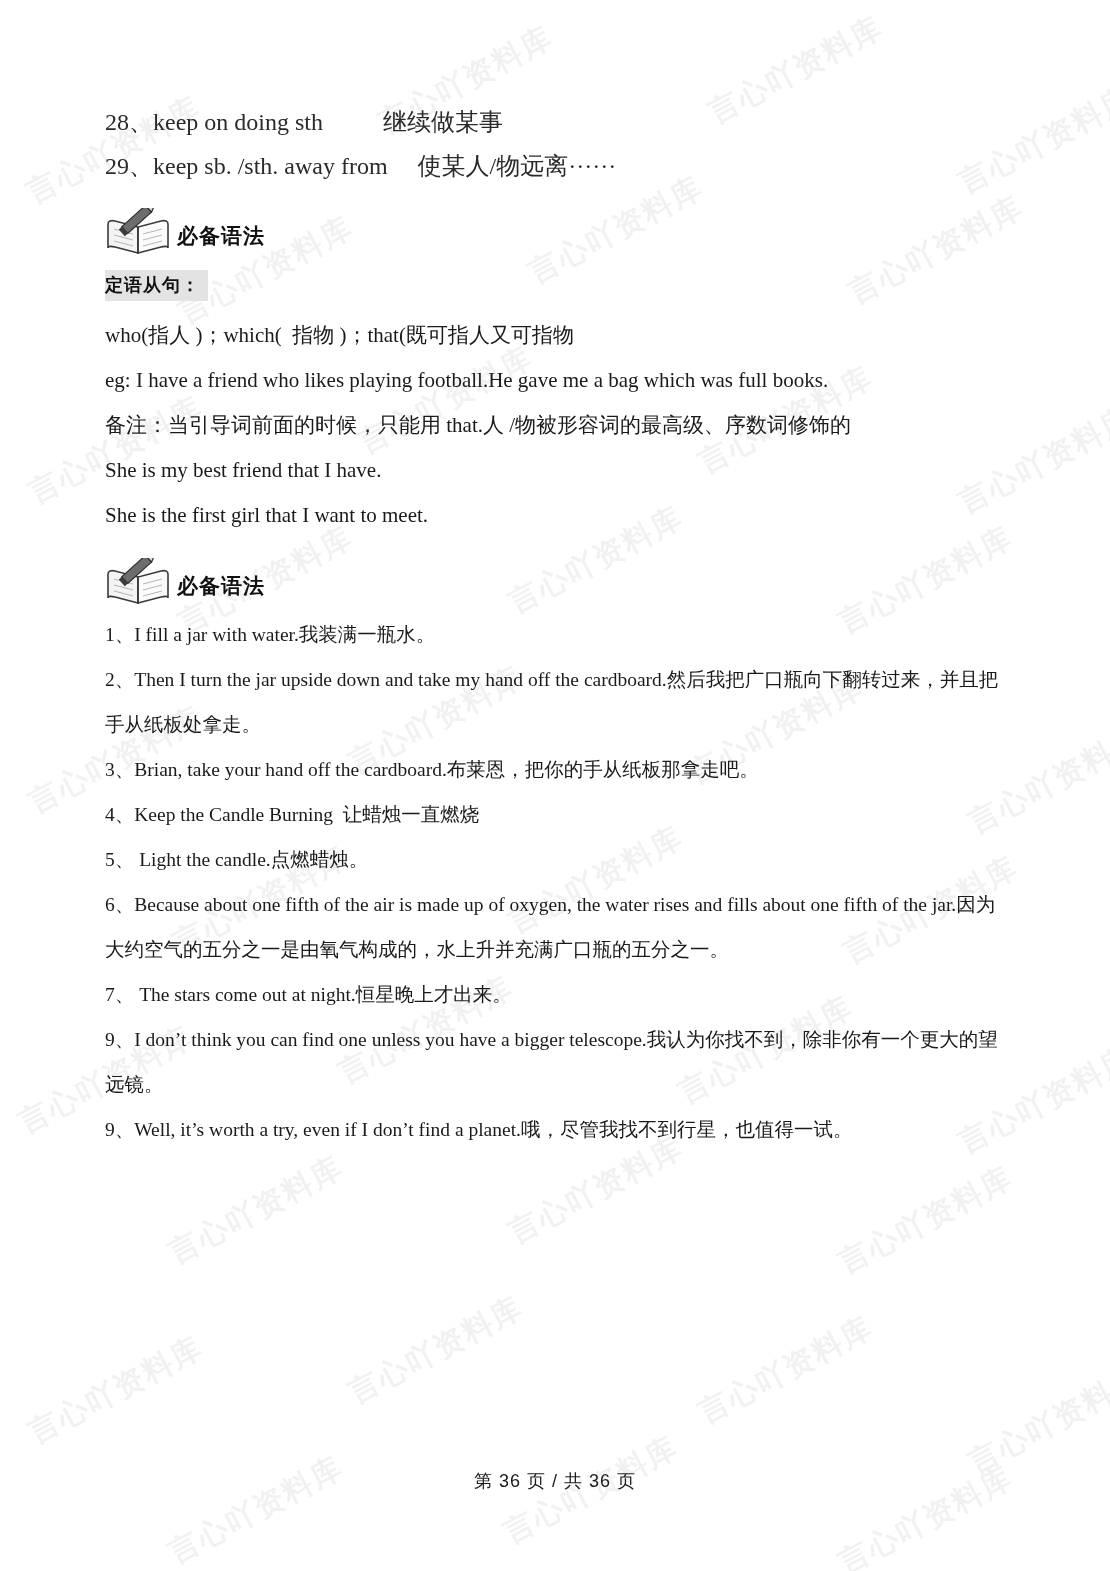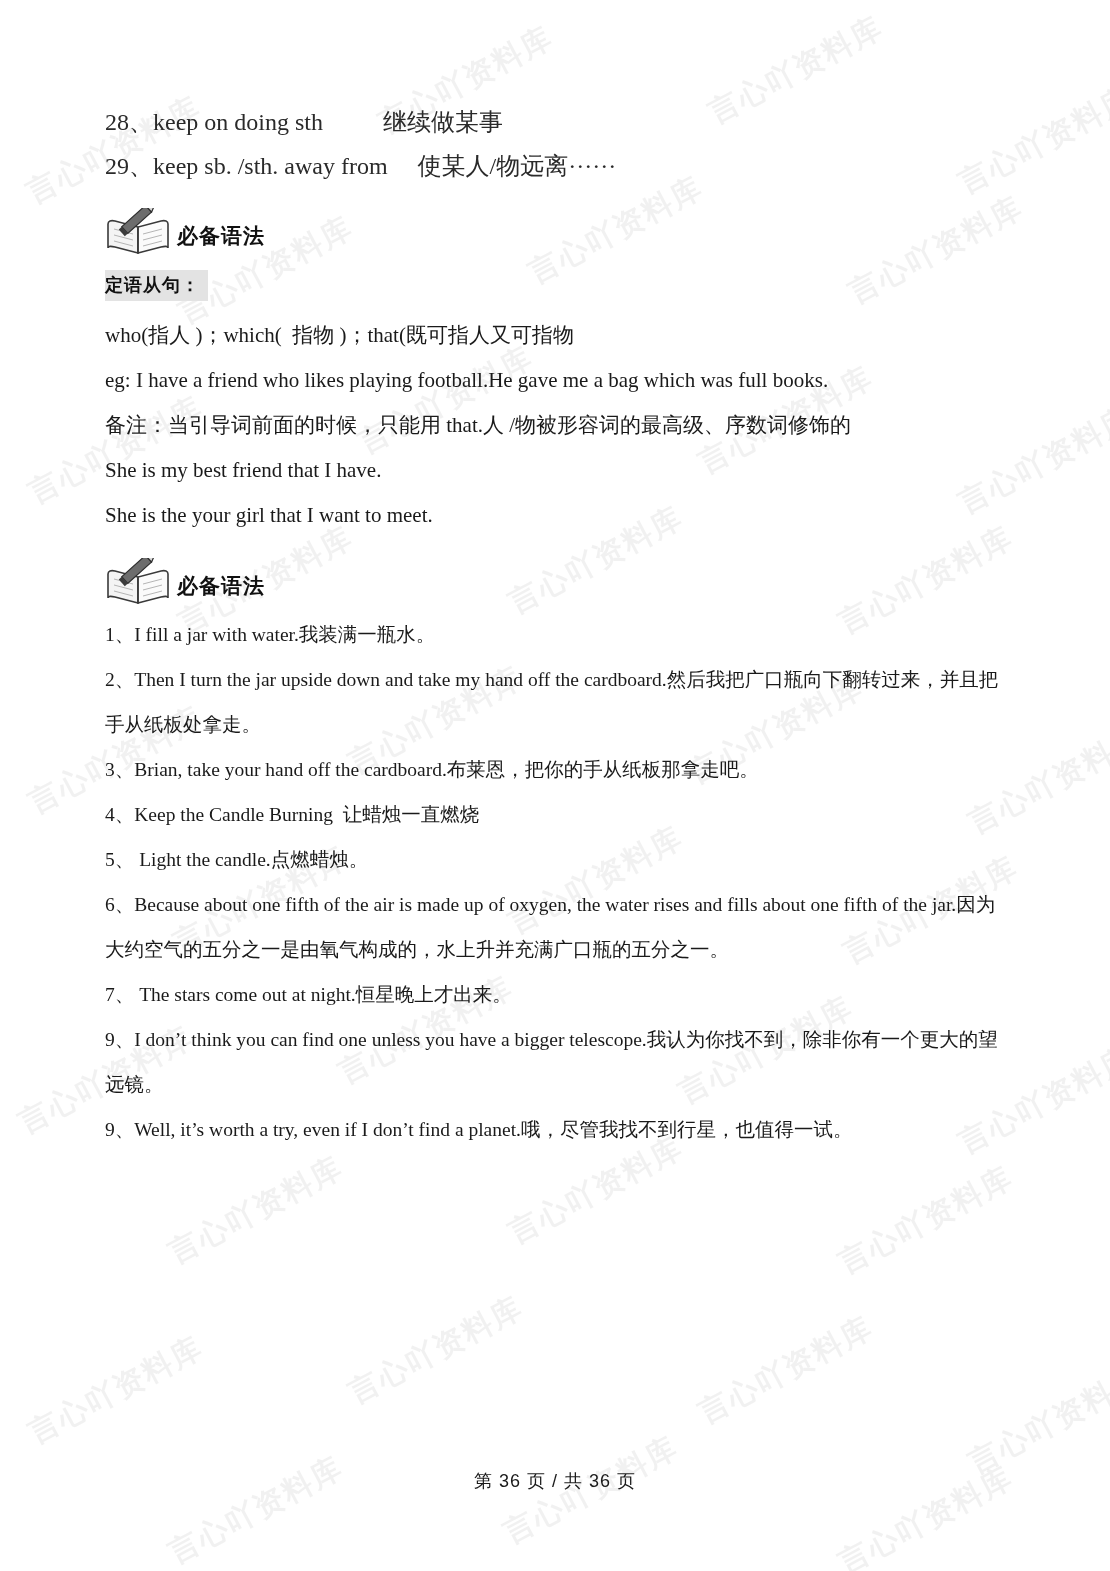--- a/index.html
+++ b/index.html
@@ -177,21 +177,21 @@
     </span>
     <span class="section-title">必备语法</span>
   </div>
 
   <div class="tag">定语从句：</div>
 
   <div class="body-line">who(指人 )；which(  指物 )；that(既可指人又可指物</div>
   <div class="body-line">eg: I have a friend who likes playing football.He gave me a bag which was full books.</div>
   <div class="body-line">备注：当引导词前面的时候，只能用 that.人 /物被形容词的最高级、序数词修饰的</div>
   <div class="body-line">She is my best friend that I have.</div>
-  <div class="body-line">She is the your girl that I want to meet.</div>
+  <div class="body-line">She is the first girl that I want to meet.</div>
 
   
   <div class="section-head">
     <span class="book-icon">
       <svg width="72" height="48" viewBox="0 0 72 48" xmlns="http://www.w3.org/2000/svg">
         <path d="M3 16 C3 13 6 12 10 13 L33 19 L33 45 L10 39 C6 38 3 38 3 40 Z" fill="#f4f4f4" stroke="#3a3a3a" stroke-width="1.6"></path>
         <path d="M63 16 C63 13 60 12 56 13 L33 19 L33 45 L56 39 C60 38 63 38 63 40 Z" fill="#fbfbfb" stroke="#3a3a3a" stroke-width="1.6"></path>
         <path d="M33 19 L33 45" stroke="#3a3a3a" stroke-width="1.4"></path>
         <path d="M9 21 L28 26 M9 27 L28 32 M9 33 L28 38" stroke="#b5b5b5" stroke-width="1"></path>
         <path d="M38 26 L57 21 M38 32 L57 27 M38 38 L57 33" stroke="#b5b5b5" stroke-width="1"></path>

